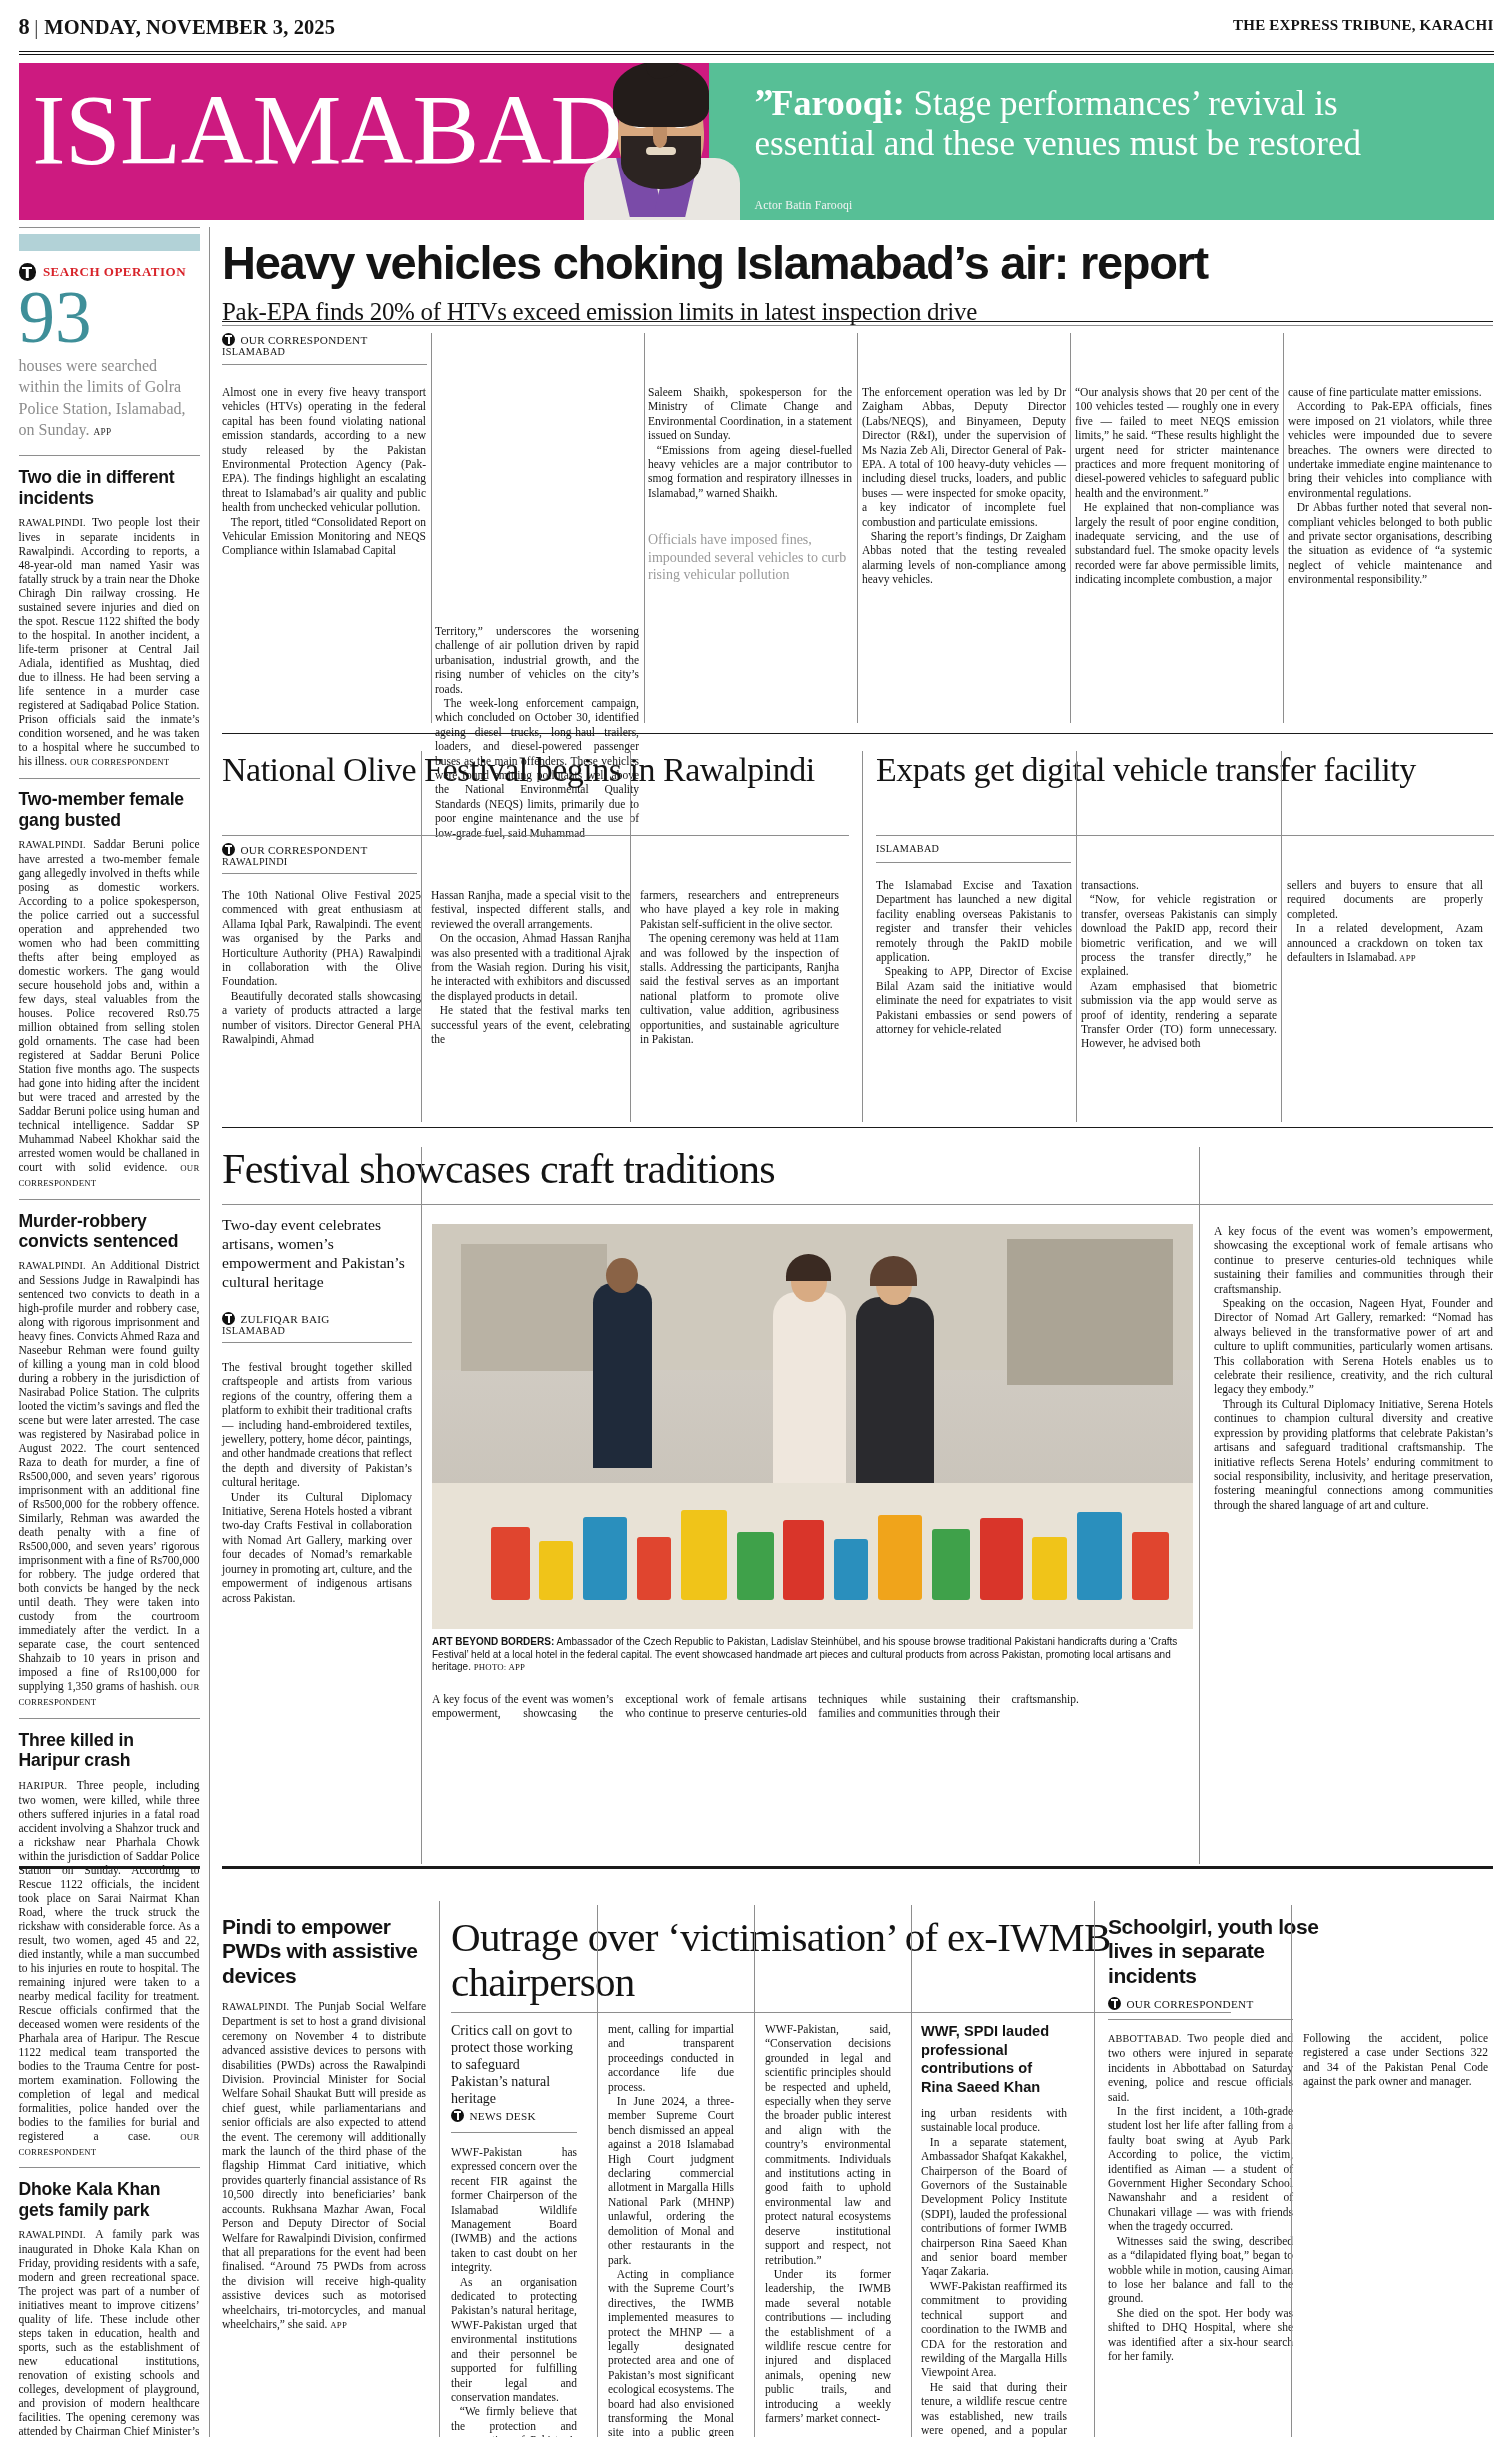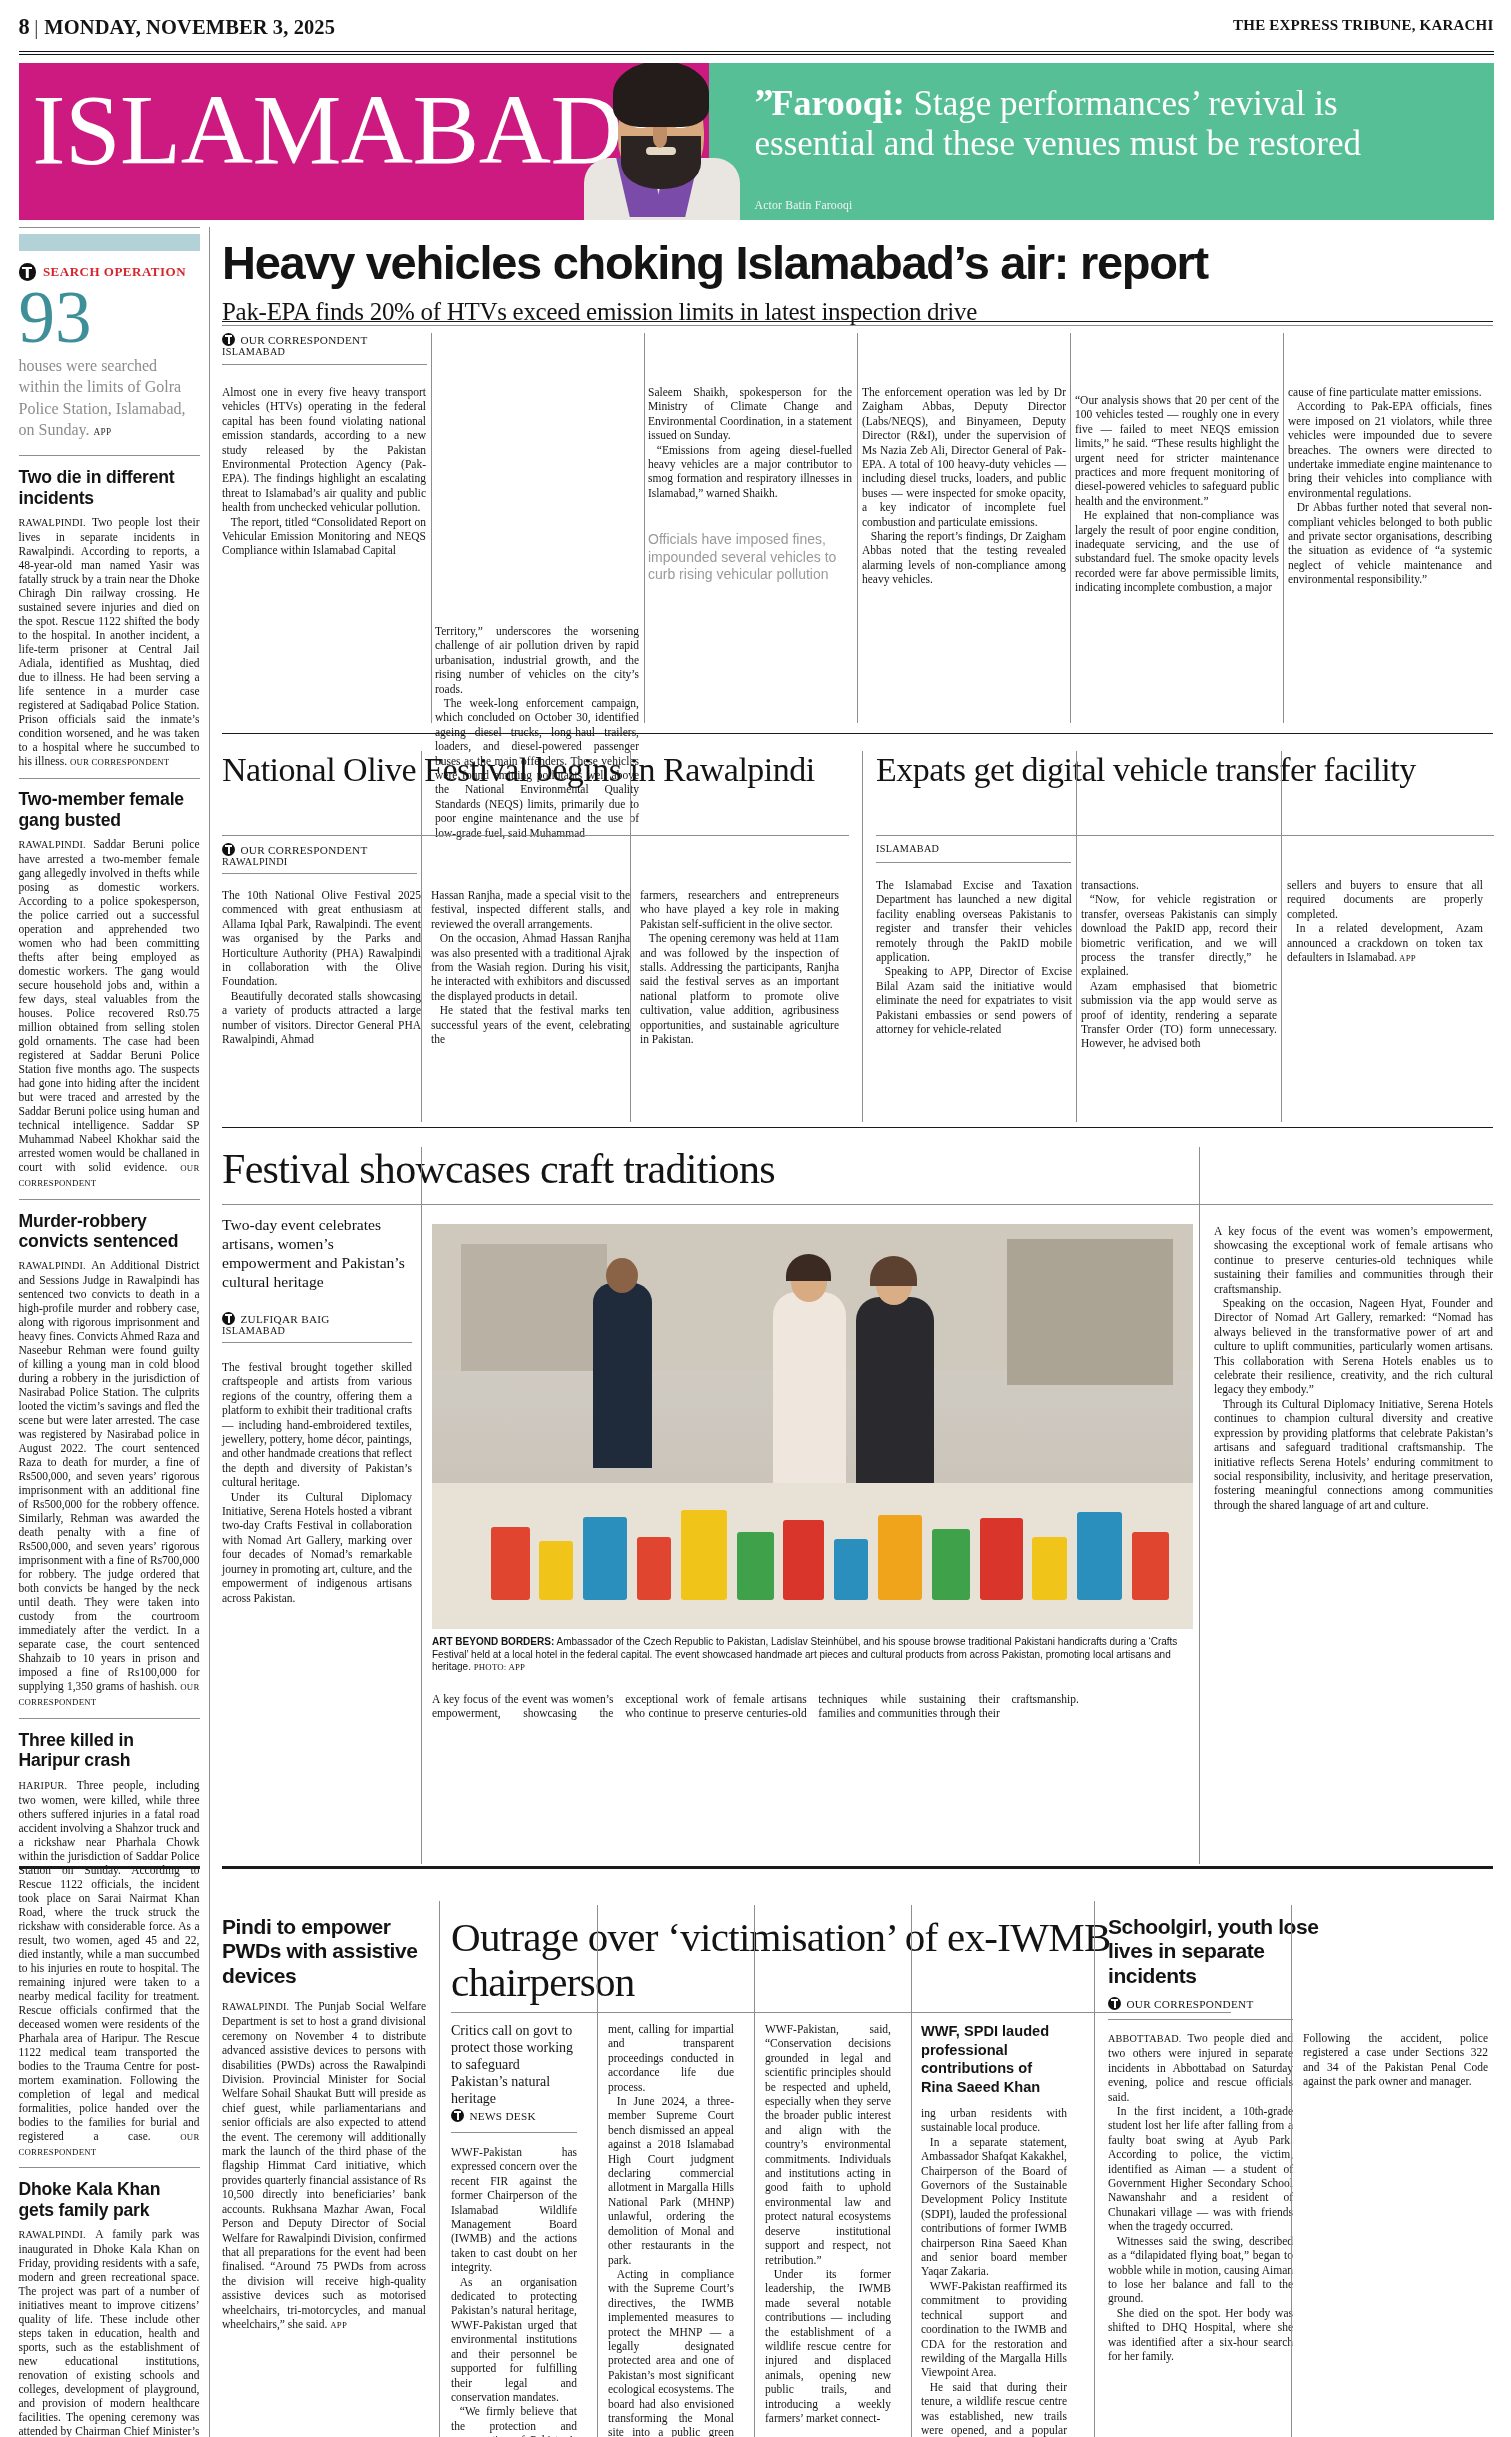--- a/index.html
+++ b/index.html
@@ -76,21 +76,21 @@
   .h-sec{font-family:"Liberation Serif",serif;font-weight:400;font-size:34px;line-height:37px;letter-spacing:-0.5px;margin:0;}
   .h-fest{font-family:"Liberation Serif",serif;font-weight:400;font-size:42px;line-height:45px;letter-spacing:-0.7px;margin:0;}
   .h-bold-sm{font-family:"Liberation Sans",sans-serif;font-weight:700;font-size:21px;line-height:24.4px;letter-spacing:-0.4px;margin:0;}
   .byline{display:flex;align-items:center;gap:5.4px;}
   .byline .t-logo{width:13px;height:13px;}
   .byline .t-logo:before{top:2.4px;width:2px;height:8.3px;}
   .byline .t-logo:after{left:2.9px;top:2.4px;width:7.3px;height:2px;}
   .byline-name{font-variant:small-caps;font-size:11.2px;letter-spacing:0.3px;}
   .byline-city{font-variant:small-caps;font-size:10.2px;letter-spacing:0.3px;display:block;}
 
-  .pullq{color:#9a9a9a;font-family:Liberation Sans, sans-serif;font-size:14px;line-height:17.6px;}
+  .pullq{color:#9a9a9a;font-family:Liberation Serif, serif;font-size:14px;line-height:17.6px;}
 
   
   .photo{position:absolute;overflow:hidden;background:#cfcfcf;}
   .caption{position:absolute;font-family:"Liberation Sans",sans-serif;font-size:10px;line-height:12.7px;}
   .caption b{font-weight:700;}
   .caption .ph{font-family:"Liberation Serif",serif;font-variant:small-caps;font-size:8.8px;letter-spacing:0.2px;}
 </style>
 </head>
 <body>
 
@@ -218,21 +218,21 @@
         </div>
       </div>
       <div class="col-rule" style="position: absolute; left: 857px; top: 333px; height: 390px;"></div>
       <div style="position: absolute; left: 862px; top: 385px; width: 204px;">
         <div class="ctext">
           <p>The enforcement operation was led by Dr Zaigham Abbas, Deputy Director (Labs/NEQS), and Binyameen, Deputy Director (R&amp;I), under the supervision of Ms Nazia Zeb Ali, Director General of Pak-EPA. A total of 100 heavy-duty vehicles — including diesel trucks, loaders, and public buses — were inspected for smoke opacity, a key indicator of incomplete fuel combustion and particulate emissions.</p>
           <p>Sharing the report’s findings, Dr Zaigham Abbas noted that the testing revealed alarming levels of non-compliance among heavy vehicles.</p>
         </div>
       </div>
       <div class="col-rule" style="position: absolute; left: 1070px; top: 333px; height: 390px;"></div>
-      <div style="position: absolute; left: 1075px; top: 385px; width: 204px; margin-top: 8px;">
+      <div style="position: absolute; left: 1075px; top: 385px; width: 204px;">
         <div class="ctext">
           <p>“Our analysis shows that 20 per cent of the 100 vehicles tested — roughly one in every five — failed to meet NEQS emission limits,” he said. “These results highlight the urgent need for stricter maintenance practices and more frequent monitoring of diesel-powered vehicles to safeguard public health and the environment.”</p>
           <p>He explained that non-compliance was largely the result of poor engine condition, inadequate servicing, and the use of substandard fuel. The smoke opacity levels recorded were far above permissible limits, indicating incomplete combustion, a major</p>
         </div>
       </div>
       <div class="col-rule" style="position: absolute; left: 1283px; top: 333px; height: 390px;"></div>
       <div style="position: absolute; left: 1288px; top: 385px; width: 204px;">
         <div class="ctext">
           <p>cause of fine particulate matter emissions.</p>
           <p>According to Pak-EPA officials, fines were imposed on 21 violators, while three vehicles were impounded due to severe breaches. The owners were directed to undertake immediate engine maintenance to bring their vehicles into compliance with environmental regulations.</p>

